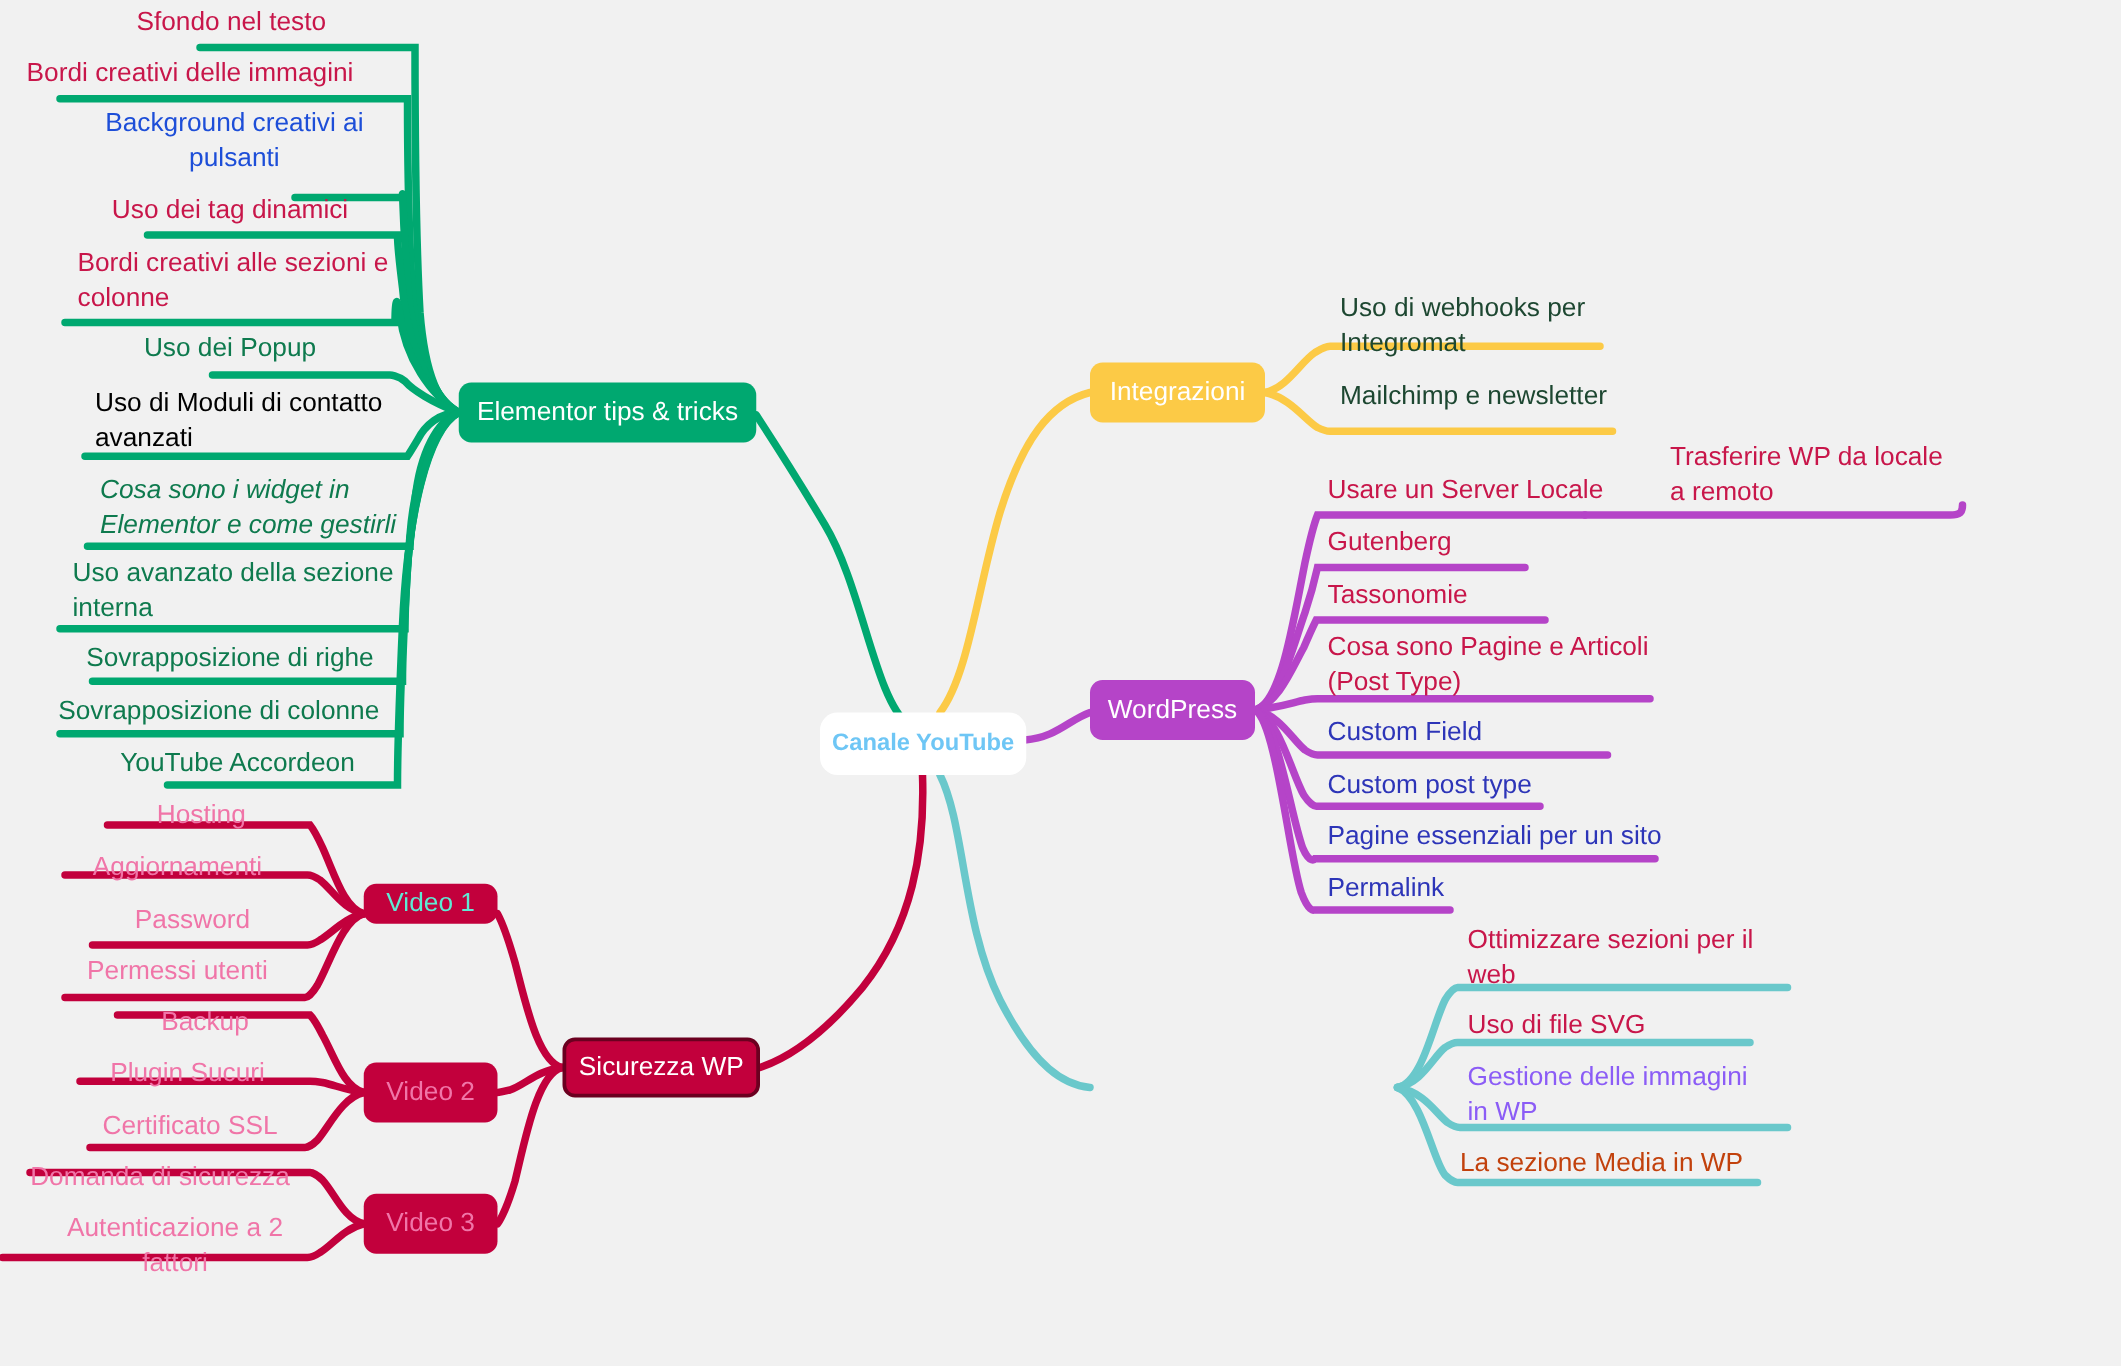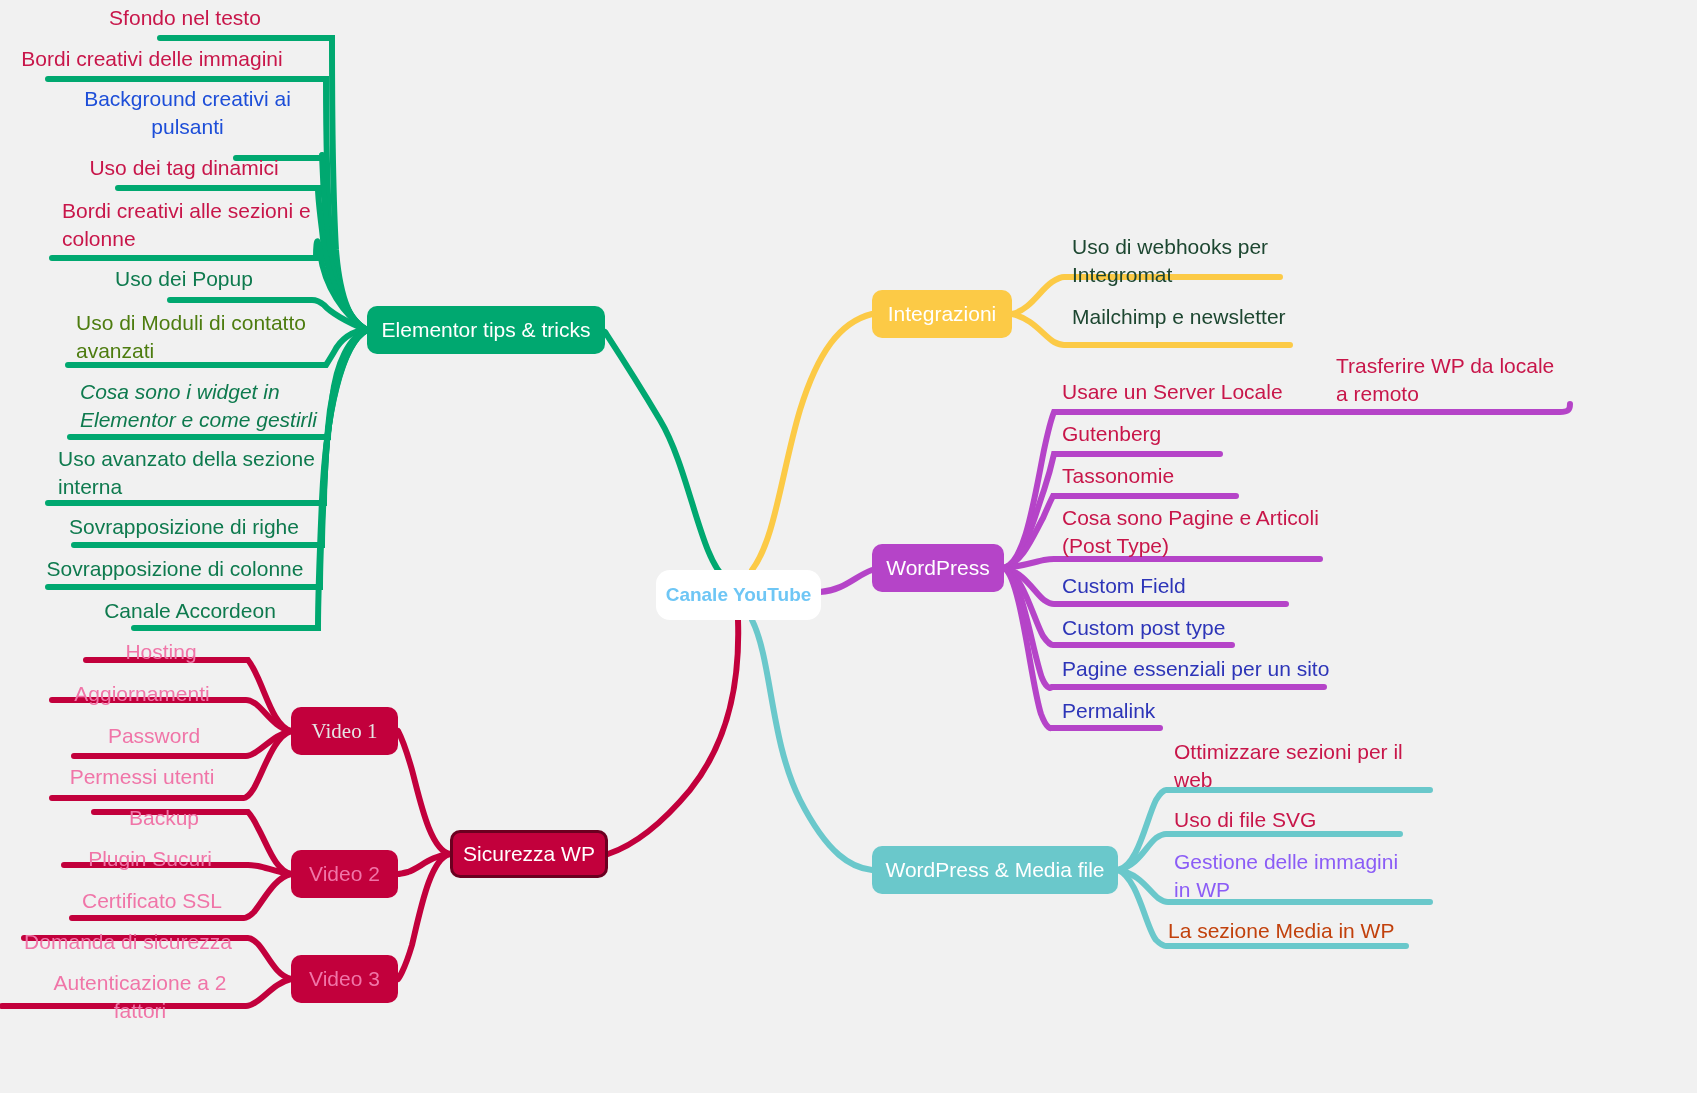--- a/index.html
+++ b/index.html
@@ -133,44 +133,44 @@
   </div>
   <div class="leaf r" style="left:60px;top:154px;width:248px;color:#c8164a;">
     <span>Uso dei tag dinamici</span>
   </div>
   <div class="leaf l" style="left:62px;top:197px;width:250px;color:#c8164a;">
     <span>Bordi creativi alle sezioni e colonne</span>
   </div>
   <div class="leaf r" style="left:60px;top:265px;width:248px;color:#0e7a4e;">
     <span>Uso dei Popup</span>
   </div>
-  <div class="leaf l" style="left:76px;top:309px;width:236px;color:#4d7c0f;">
+  <div class="leaf l" style="left:76px;top:309px;width:236px;color:#000000;">
     <span>Uso di Moduli di contatto avanzati</span>
   </div>
   <div class="leaf l" style="left:80px;top:378px;width:240px;color:#0e7a4e;font-style:italic;">
     <span>Cosa sono i widget in Elementor e come gestirli</span>
   </div>
   <div class="leaf l" style="left:58px;top:445px;width:258px;color:#0e7a4e;">
     <span>Uso avanzato della sezione interna</span>
   </div>
   <div class="leaf r" style="left:60px;top:513px;width:248px;color:#0e7a4e;">
     <span>Sovrapposizione di righe</span>
   </div>
   <div class="leaf r" style="left:40px;top:555px;width:270px;color:#0e7a4e;">
     <span>Sovrapposizione di colonne</span>
   </div>
   <div class="leaf r" style="left:70px;top:597px;width:240px;color:#0e7a4e;">
-    <span>Canale Accordeon</span>
+    <span>YouTube Accordeon</span>
   </div>
 
   <div class="node" style="left:450px;top:830px;width:158px;height:48px;background:#c2003c;border:3px solid #6b0020;">
     <span>Sicurezza WP</span>
   </div>
 
-  <div class="node" style="left:291px;top:707px;width:107px;height:48px;background:#c2003c;color:#e5e5e5;font-family:Liberation Serif, serif;">
+  <div class="node" style="left:291px;top:707px;width:107px;height:32px;background:#c2003c;color:#5eead4;">
     <span>Video 1</span>
   </div>
   <div class="node" style="left:291px;top:850px;width:107px;height:48px;background:#c2003c;color:#f075a8;">
     <span>Video 2</span>
   </div>
   <div class="node" style="left:291px;top:955px;width:107px;height:48px;background:#c2003c;color:#f075a8;">
     <span>Video 3</span>
   </div>
 
   <div class="leaf r" style="left:86px;top:638px;width:150px;color:#f075a8;">
@@ -238,23 +238,20 @@
   <div class="leaf l" style="left:1062px;top:614px;width:220px;color:#2d35b8;">
     <span>Custom post type</span>
   </div>
   <div class="leaf l" style="left:1062px;top:655px;width:280px;color:#2d35b8;">
     <span>Pagine essenziali per un sito</span>
   </div>
   <div class="leaf l" style="left:1062px;top:697px;width:200px;color:#2d35b8;">
     <span>Permalink</span>
   </div>
 
-  <div class="node" style="left:872px;top:846px;width:246px;height:48px;background:#6ac8cb;">
-    <span>WordPress &amp; Media file</span>
-  </div>
   <div class="leaf l" style="left:1174px;top:738px;width:240px;color:#c8164a;">
     <span>Ottimizzare sezioni per il web</span>
   </div>
   <div class="leaf l" style="left:1174px;top:806px;width:220px;color:#c8164a;">
     <span>Uso di file SVG</span>
   </div>
   <div class="leaf l" style="left:1174px;top:848px;width:240px;color:#8b5cf6;">
     <span>Gestione delle immagini in WP</span>
   </div>
   <div class="leaf l" style="left:1168px;top:917px;width:250px;color:#c2410c;">

